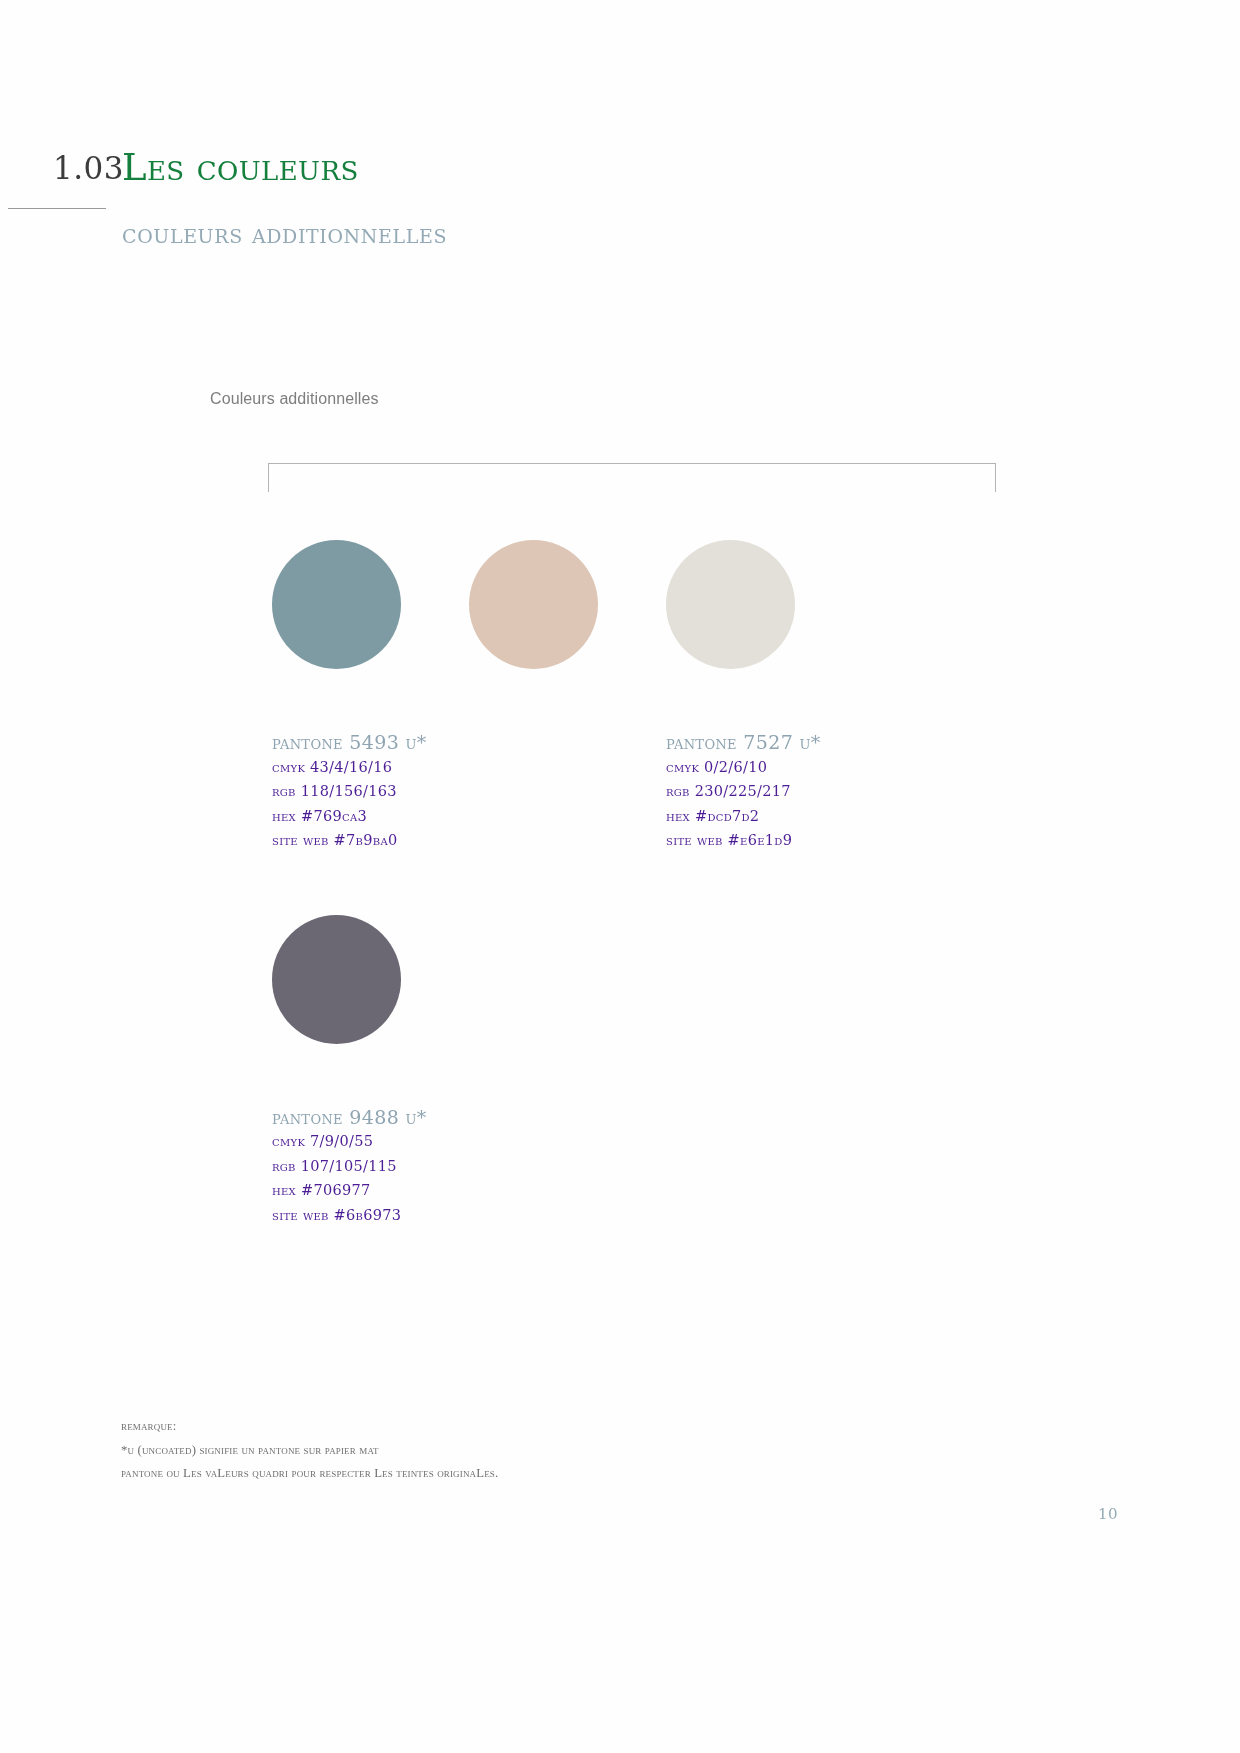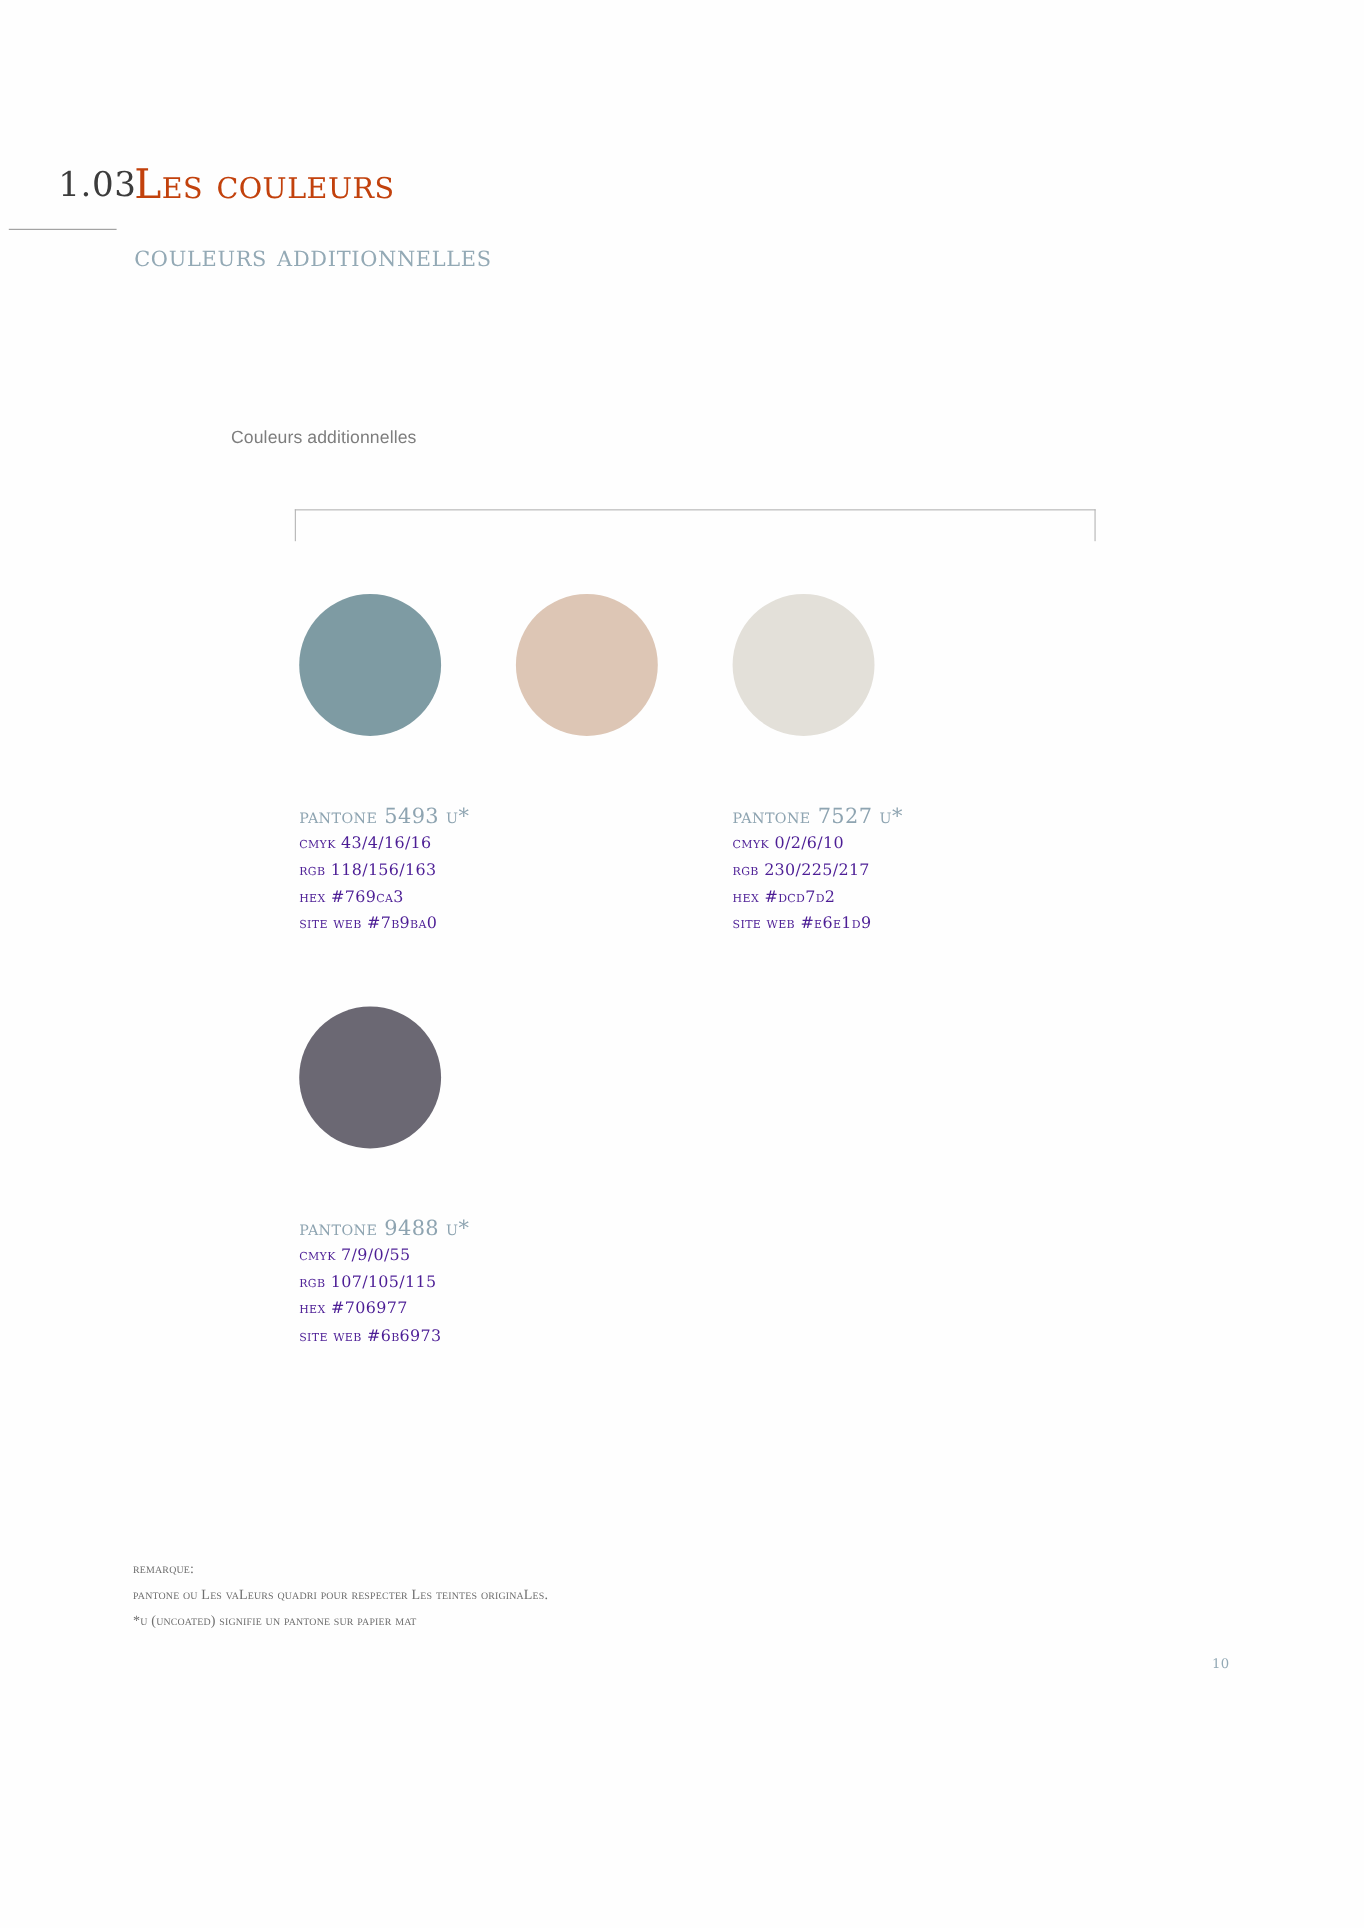--- a/index.html
+++ b/index.html
@@ -51,21 +51,21 @@
     width: 98px;
     height: 1px;
     background: #9a9a9a;
   }
   .title-main {
     position: absolute;
     left: 122px;
     top: 6px;
     font-family: "DejaVu Serif", "Liberation Serif", serif;
     font-size: 37px;
-    color: #c2410c;
+    color: #15803d;
     font-variant: small-caps;
     letter-spacing: 0.4px;
     white-space: nowrap;
   }
   .title-sub {
     position: absolute;
     left: 122px;
     top: 78px;
     font-family: "DejaVu Serif", "Liberation Serif", serif;
     font-size: 27px;
@@ -168,21 +168,21 @@
     line-height: 23.5px;
   }
   .footnote-line { white-space: nowrap; }
 
   
   .page-number {
     position: absolute;
     right: 122px;
     top: 1505px;
     font-family: "DejaVu Serif", "Liberation Serif", serif;
-    font-size: 12px;
+    font-size: 15px;
     color: #93a9b5;
     font-variant: small-caps;
     letter-spacing: 0.5px;
   }
 </style>
 </head>
 <body>
 
 <div class="page">
 
@@ -245,19 +245,19 @@
           <div class="swatch-line">site web #6b6973</div>
         </div>
       </div>
 
     </div>
 
   </div>
 
   <div class="footnote">
     <div class="footnote-line">remarque:</div>
+    <div class="footnote-line">*u (uncoated) signifie un pantone sur papier mat</div>
     <div class="footnote-line">pantone ou Les vaLeurs  quadri pour respecter Les teintes originaLes.</div>
-    <div class="footnote-line">*u (uncoated) signifie un pantone sur papier mat</div>
   </div>
 
   <div class="page-number">10</div>
 
 </div>
 
 </body></html>

